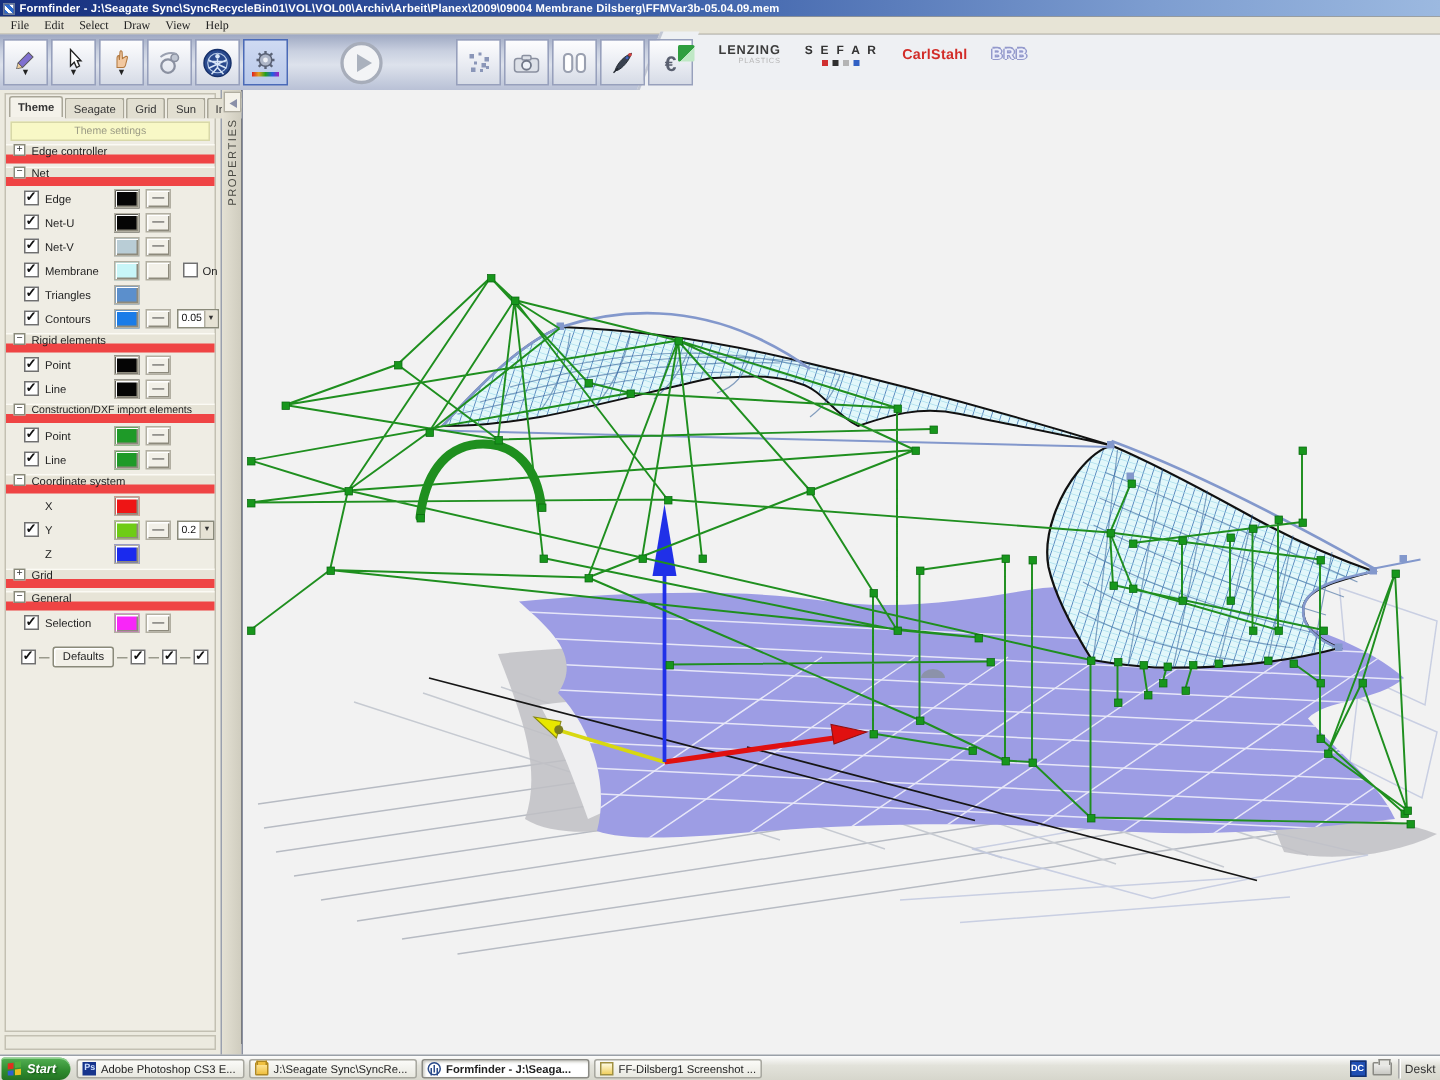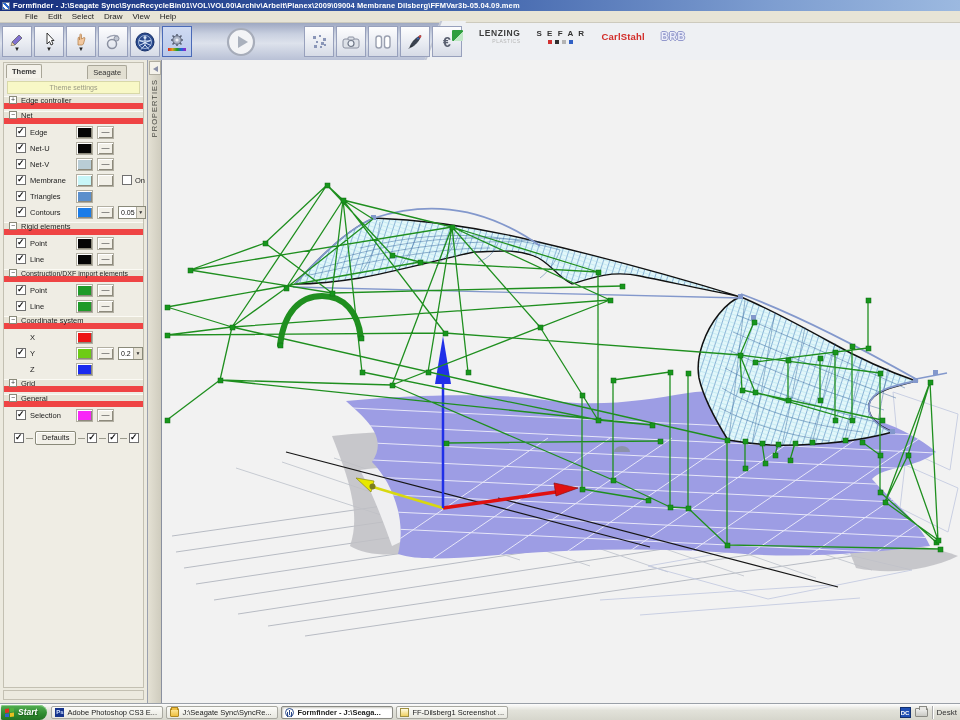--- a/index.html
+++ b/index.html
@@ -10,21 +10,21 @@
   
   .titlebar { position:absolute; left:0; top:0; width:960px; height:11px;
     background:linear-gradient(90deg,#17307e 0%,#3a5ea8 45%,#7d9dd0 80%,#9cb9e0 100%);
     display:flex; align-items:center; padding-left:2px; }
   .titlebar .appicon { width:8px; height:8px; background:#fff; border:1px solid #6a7a9a; margin-right:3px;
     background:linear-gradient(45deg,#2a6ad0 25%,#fff 25%,#fff 50%,#2a6ad0 50%,#2a6ad0 75%,#fff 75%); }
   .titlebar .title { color:#fff; font-size:7.5px; font-weight:bold; white-space:nowrap; letter-spacing:.1px; }
 
   
   .menubar { position:absolute; left:0; top:11px; width:960px; height:12px; background:#e7e4d6;
-    border-bottom:1px solid #cdcabd; display:flex; align-items:center; padding-left:20px; }
+    border-bottom:1px solid #cdcabd; display:flex; align-items:center; padding-left:2px;font-family:Liberation Serif, serif; }
   .menubar .mi { font-size:8px; color:#222; padding:0 5px; cursor:default; }
 
   
   .toolbar { position:absolute; left:0; top:23px; width:960px; height:37px; background:#eef0f3; display:flex; align-items:center; }
   .tb-band { position:absolute; left:0; top:0; width:446px; height:37px;
     background:linear-gradient(#9ea8c2,#c9d0e0 30%,#dde2ec 55%,#b9c1d6); }
   .tb-diag { position:absolute; left:432px; top:-2px; width:26px; height:41px; background:#eef0f3;
     transform:skewX(-22deg); border-left:2px solid #c2c7d4; }
   .tbtn { position:relative; width:30px; height:31px; margin-left:2px;
     background:linear-gradient(#fdfdfe,#e7eaf1 60%,#d6dbe6); border:1px solid #97a0bc;
@@ -51,21 +51,21 @@
     text-shadow:1px 0 #9399cc,-1px 0 #9399cc,0 1px #9399cc,0 -1px #9399cc; }
 
   
   .main { position:absolute; left:0; top:60px; width:960px; height:643px; }
 
   
   .panel { position:absolute; left:0; top:0; width:148px; height:643px; background:#eceadf;
     border-right:1px solid #9aa0ae; }
   .panel-inner { position:absolute; left:3px; top:2px; width:141px; height:626px; background:#efede4;
     border:1px solid #c3c0b2; }
-  .tabs { display:flex; margin:2px 0 0 2px;gap:44px; }
+  .tabs { display:flex; margin:2px 0 0 2px; }
   .tab { font-size:7.5px; color:#333; padding:2px 5px 1px; background:#e2dfd1; border:1px solid #a9a698;
     border-bottom:none; border-radius:2px 2px 0 0; margin-right:1px; }
   .tab.active { background:#f4f2ea; font-weight:bold; position:relative; top:-1px; padding-bottom:2px; }
   .banner { margin:2px 3px; background:#f8f8c6; border:1px solid #d8d8a8; text-align:center;
     font-size:7px; color:#9b9b85; padding:2px 0; }
   .sec-h { display:flex; align-items:center; height:13px; background:#e7e4d7;
     border-top:1px solid #fbfaf4; border-bottom:6px solid #ef4444; padding-left:5px; margin-top:2px; }
   .exp { width:8px; height:8px; border:1px solid #8a8a7a; background:#fff; font-size:7px; line-height:6px;
     text-align:center; color:#333; margin-right:4px; }
   .sec-h .sl { font-size:7.5px; color:#222; }

